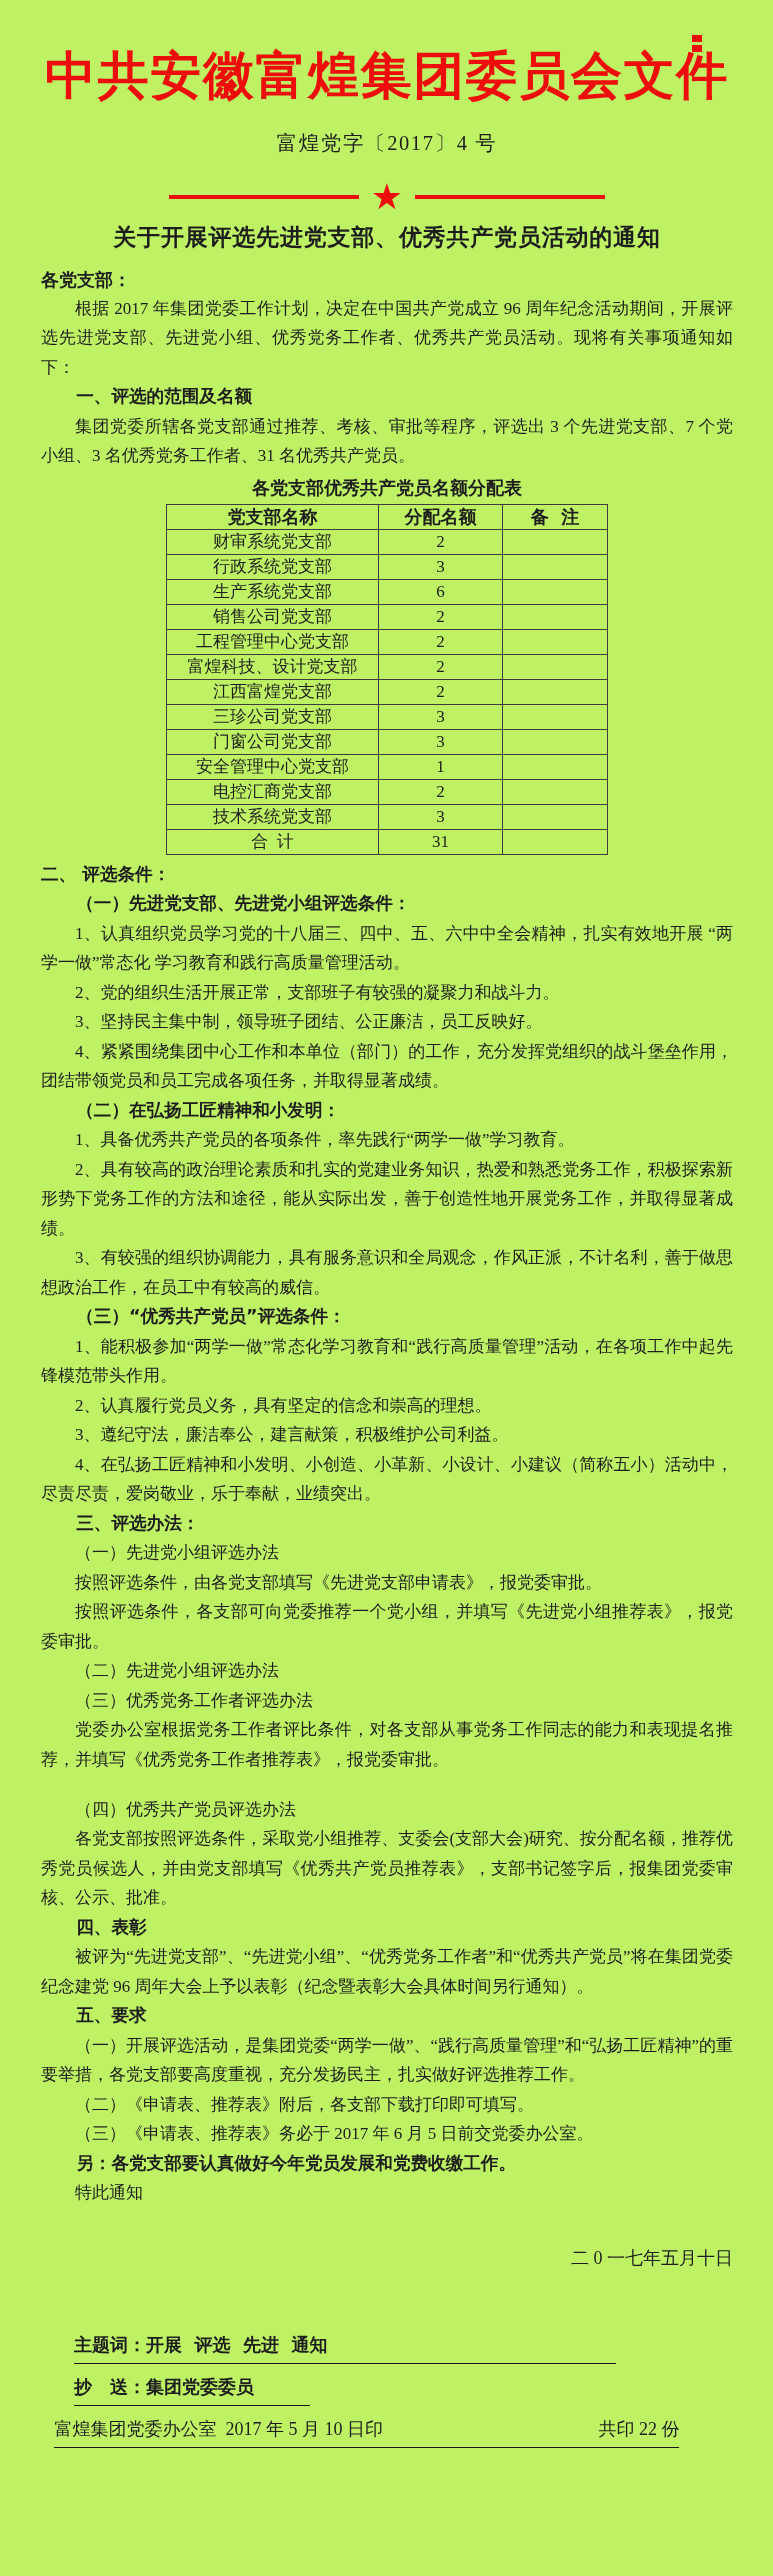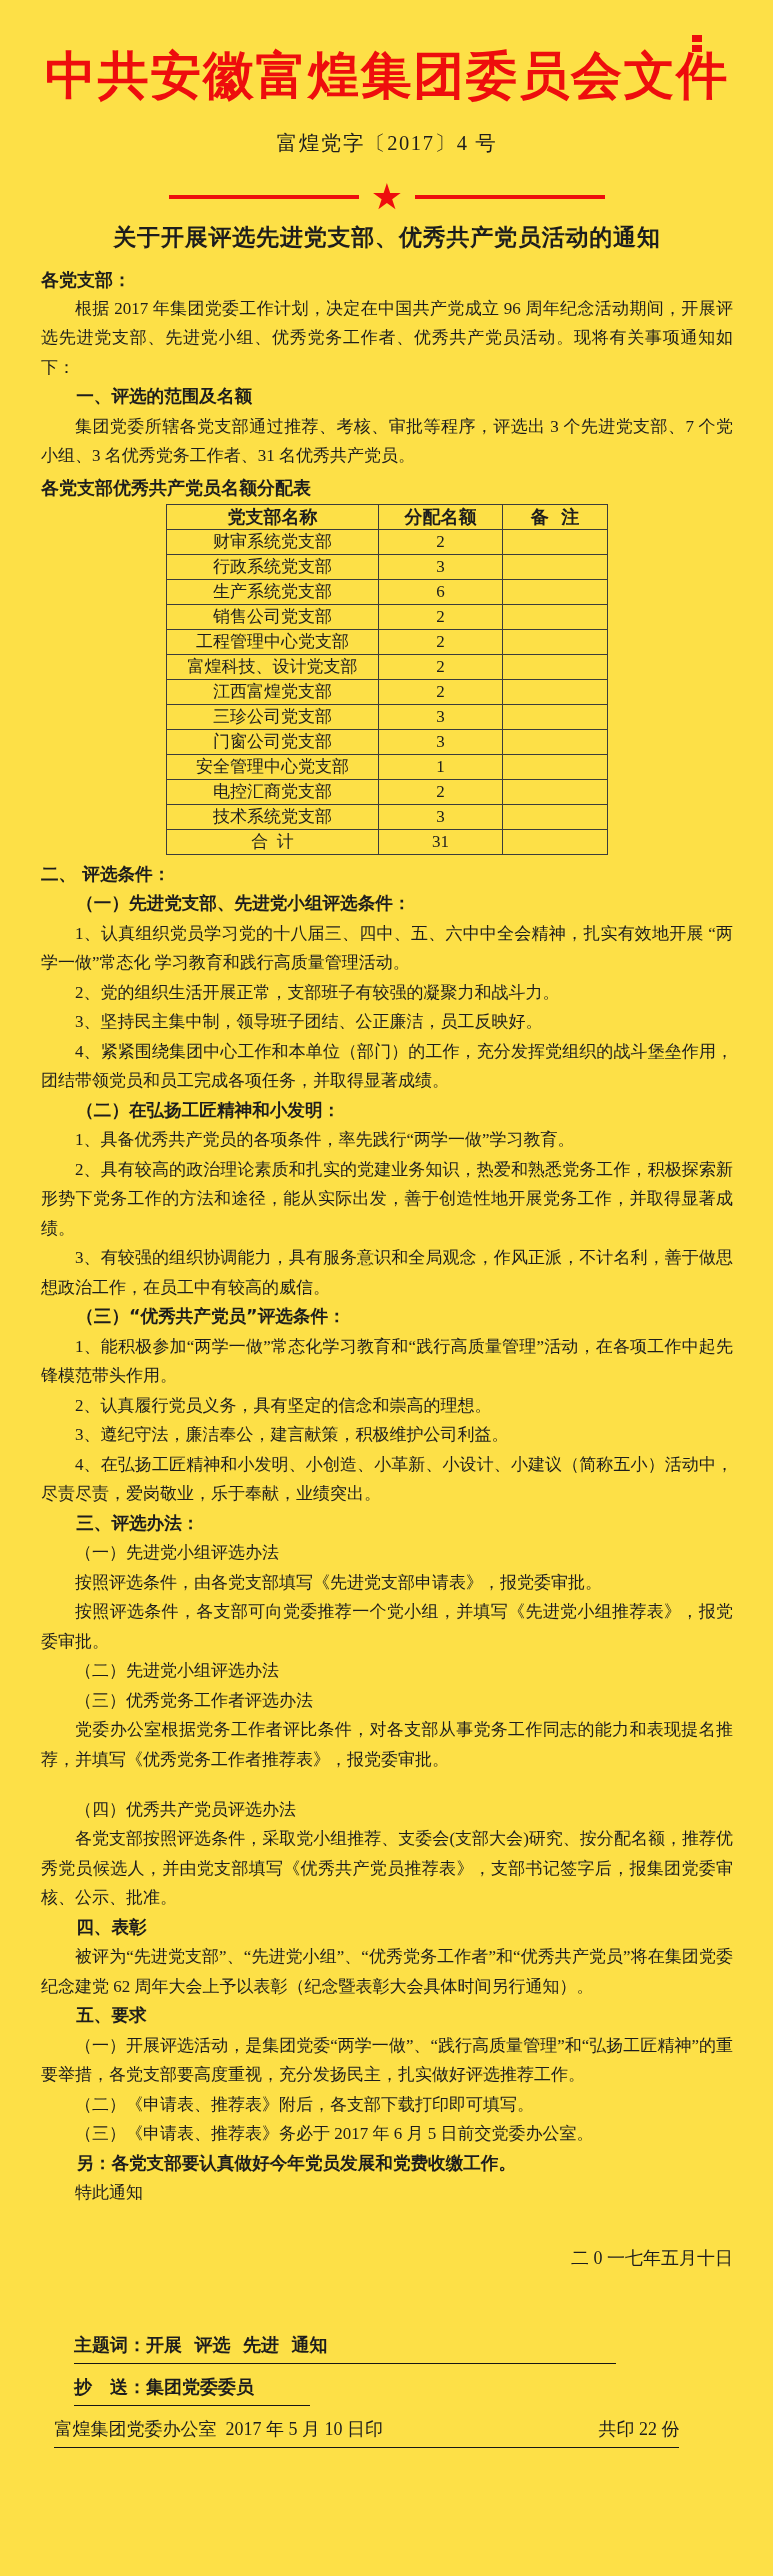--- a/index.html
+++ b/index.html
@@ -1,21 +1,21 @@
 <!DOCTYPE html>
 <html lang="zh" style="font-size:13px"><head>
 <meta charset="utf-8">
 <style>
   html, body { margin: 0; padding: 0; background: #ffffff; }
   .page {
     position: relative;
     width: 774px;
     height: 2576px;
     margin: 0 auto;
-    background: #fde047;
+    background: #bef264;
     overflow: hidden;
     font-family: "Liberation Serif", "DejaVu Serif", serif;
     color: #1d1d1d;
   }
   .red-mark { position: absolute; left: 692px; width: 9.8px; height: 7.4px; background: #ee0d0d; }
   .red-mark.m1 { top: 35px; }
   .red-mark.m2 { top: 45px; }
 
   .org-header {
     margin-top: 43px;
@@ -83,20 +83,21 @@
     font-size: 17.6px;
     line-height: 29.5px;
     white-space: pre-wrap;
   }
   .blk-heading, .blk-subheading, .blk-para-bold { text-indent: 2em; }
   .blk-heading-flush { text-indent: 0; }
   .blk-gap { height: 20.5px; }
 
   .table-title {
     margin-top: 3.3px;
+    text-align: center;
     font-family: "DejaVu Sans", "Liberation Sans", sans-serif;
     font-weight: 700;
     font-size: 18px;
     line-height: 28px;
   }
   table.alloc {
     border-collapse: collapse;
     margin: 1.6px auto 0 auto;
     table-layout: fixed;
   }
@@ -276,21 +277,21 @@
         <p class="blk-para">（一）先进党小组评选办法</p>
         <p class="blk-para">按照评选条件，由各党支部填写《先进党支部申请表》，报党委审批。</p>
         <p class="blk-para">按照评选条件，各支部可向党委推荐一个党小组，并填写《先进党小组推荐表》，报党委审批。</p>
         <p class="blk-para">（二）先进党小组评选办法</p>
         <p class="blk-para">（三）优秀党务工作者评选办法</p>
         <p class="blk-para">党委办公室根据党务工作者评比条件，对各支部从事党务工作同志的能力和表现提名推荐，并填写《优秀党务工作者推荐表》，报党委审批。</p>
         <div class="blk-gap"></div>
         <p class="blk-para">（四）优秀共产党员评选办法</p>
         <p class="blk-para">各党支部按照评选条件，采取党小组推荐、支委会(支部大会)研究、按分配名额，推荐优秀党员候选人，并由党支部填写《优秀共产党员推荐表》，支部书记签字后，报集团党委审核、公示、批准。</p>
         <p class="blk-heading">四、表彰</p>
-        <p class="blk-para">被评为“先进党支部”、“先进党小组”、“优秀党务工作者”和“优秀共产党员”将在集团党委纪念建党 62 周年大会上予以表彰（纪念暨表彰大会具体时间另行通知）。</p>
+        <p class="blk-para">被评为“先进党支部”、“先进党小组”、“优秀党务工作者”和“优秀共产党员”将在集团党委纪念建党 96 周年大会上予以表彰（纪念暨表彰大会具体时间另行通知）。</p>
         <p class="blk-heading">五、要求</p>
         <p class="blk-para">（一）开展评选活动，是集团党委“两学一做”、“践行高质量管理”和“弘扬工匠精神”的重要举措，各党支部要高度重视，充分发扬民主，扎实做好评选推荐工作。</p>
         <p class="blk-para">（二）《申请表、推荐表》附后，各支部下载打印即可填写。</p>
         <p class="blk-para">（三）《申请表、推荐表》务必于 2017 年 6 月 5 日前交党委办公室。</p>
         <p class="blk-para-bold">另：各党支部要认真做好今年党员发展和党费收缴工作。</p>
         <p class="blk-para">特此通知</p>
       </div>
 
     <div class="issue-date">二 0 一七年五月十日</div>
   </div>

